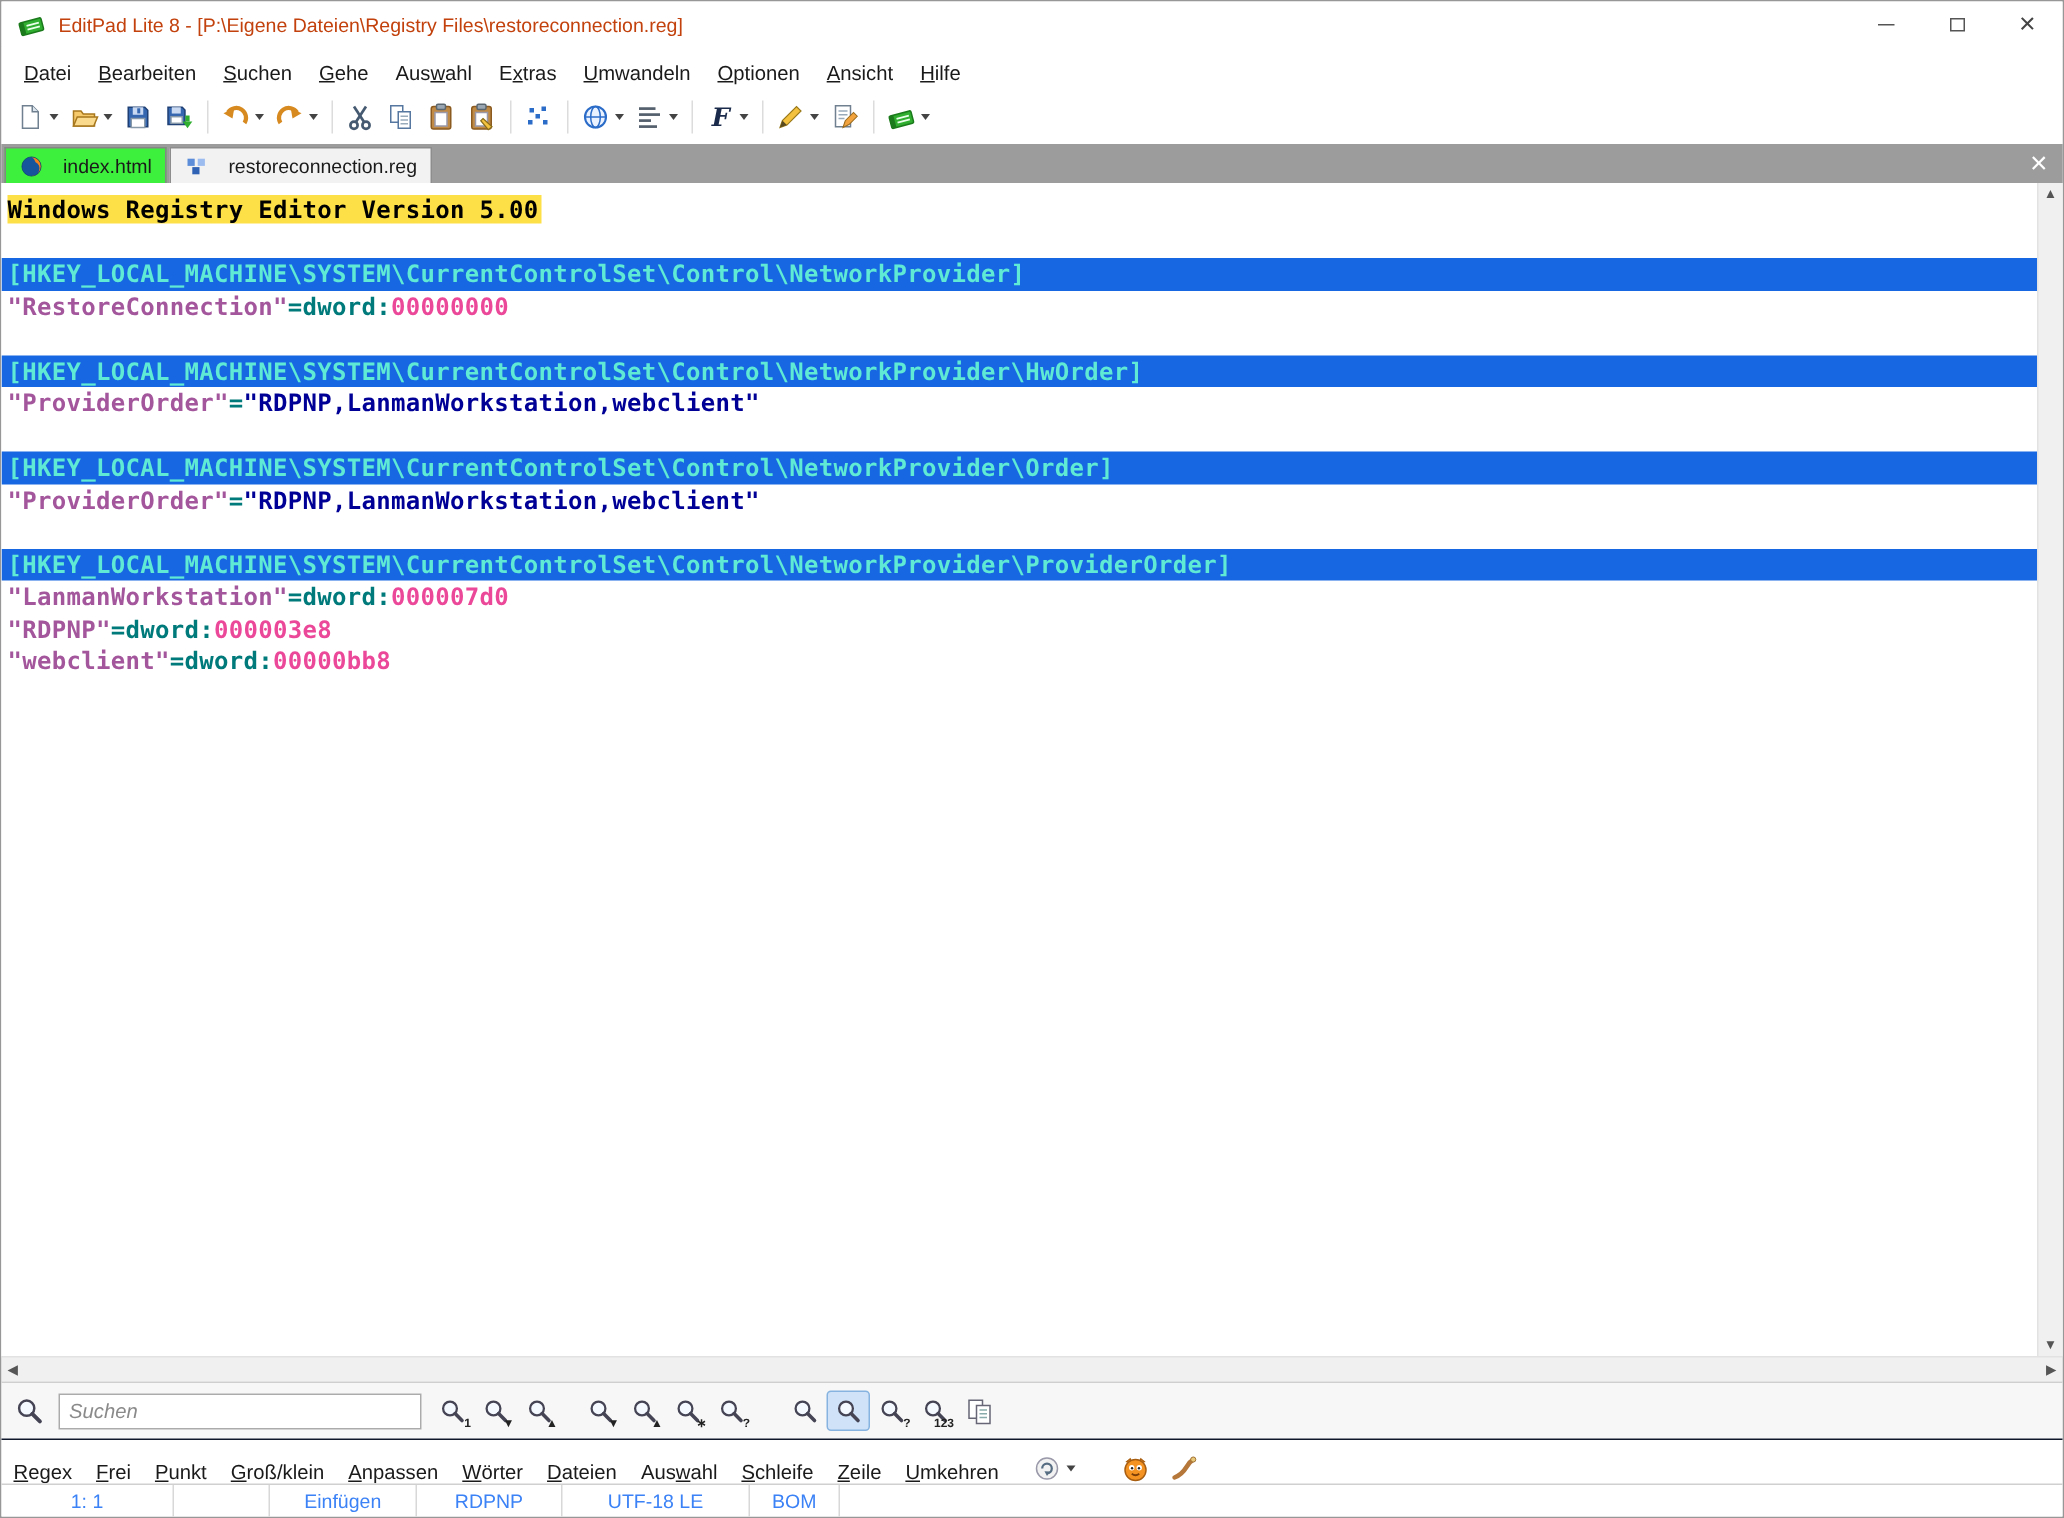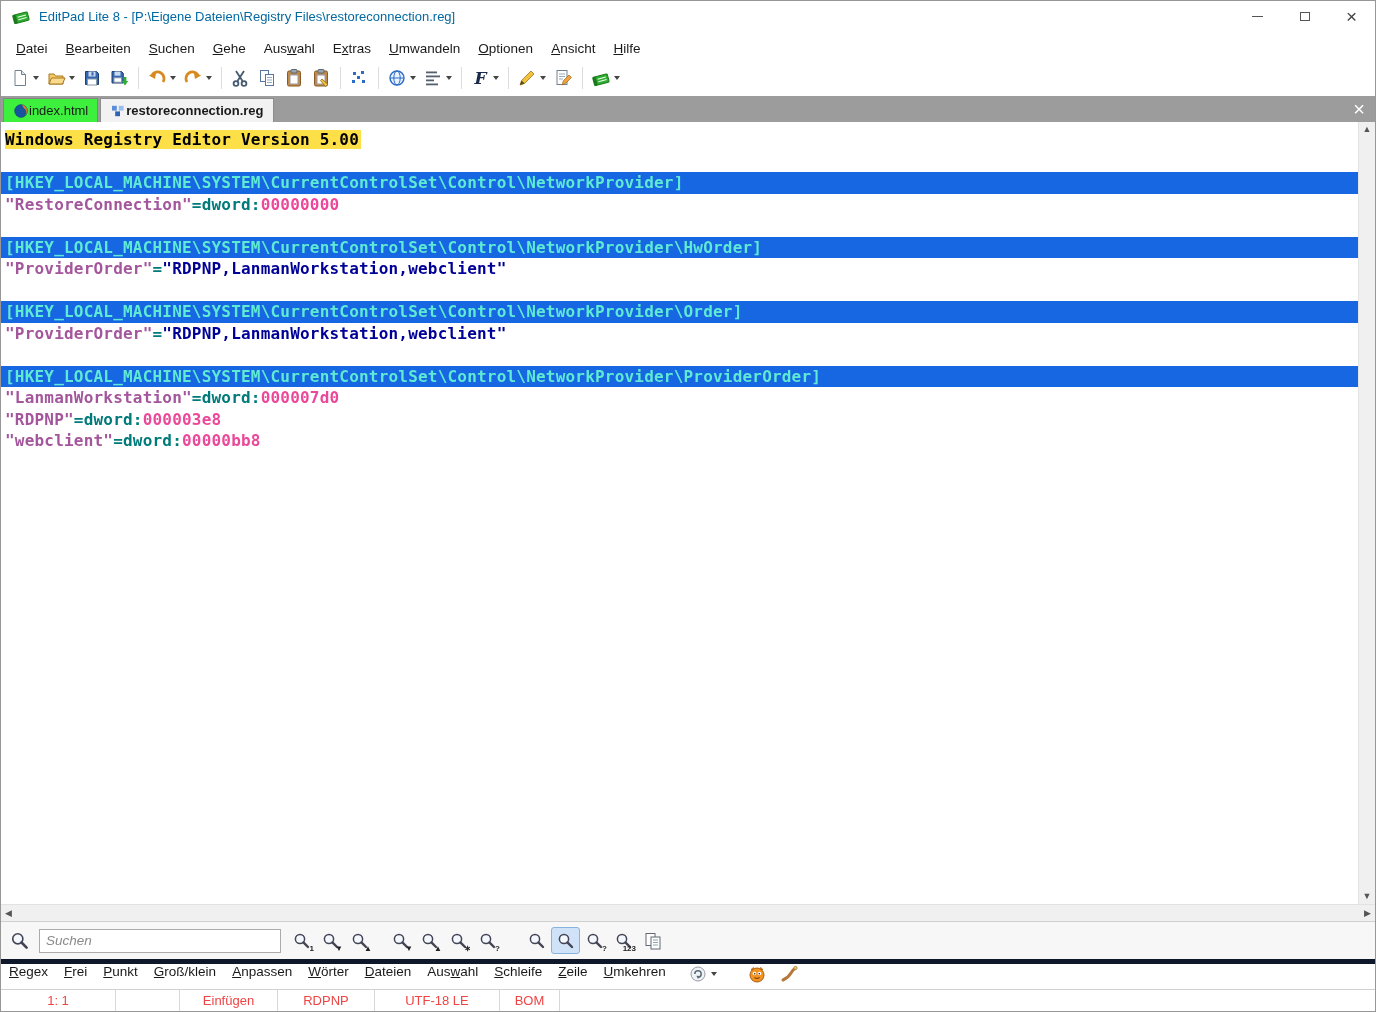--- a/index.html
+++ b/index.html
@@ -2,44 +2,44 @@
 <html><head>
 <meta charset="utf-8">
 <style>
   *{margin:0;padding:0;box-sizing:border-box}
   html,body{width:1376px;height:1012px;overflow:hidden;background:#fff;
     font-family:"Liberation Sans",sans-serif;color:#1a1a1a}
   .window{width:1376px;height:1012px;border:1px solid #979797;display:flex;flex-direction:column;background:#fff}
 
   
   .titlebar{height:30px;flex:0 0 30px;display:flex;align-items:center;gap:8px;padding-left:10px;background:#fff}
-  .title-text{font-size:13px;color:#0369a1}
+  .title-text{font-size:13px;color:#c2410c}
   .win-controls{margin-left:auto;display:flex;height:100%}
   .win-btn{width:47px;height:100%;display:flex;align-items:center;justify-content:center;color:#444}
   .glyph-min{display:block;width:11px;height:1px;background:#555}
   .glyph-max{display:block;width:10px;height:9px;border:1px solid #555}
   .glyph-close{font-size:19px;line-height:1;color:#444}
 
   
   .menubar{height:29px;flex:0 0 29px;display:flex;align-items:flex-end;padding-left:6px;font-size:13.5px;background:#fff}
   .menu-item{padding:4px 9px;cursor:default}
 
   
   .toolbar{height:36px;flex:0 0 36px;display:flex;align-items:center;padding-left:6px;background:#fff}
   .tool-btn{height:28px;display:flex;align-items:center;padding:2px 3px;border-radius:3px;margin-right:1px}
   .tool-sep{width:1px;height:22px;background:#dcdcdc;margin:0 5px}
   .ticon{width:20px;height:20px;display:block}
   .caret{display:inline-block;width:0;height:0;border-left:3.5px solid transparent;border-right:3.5px solid transparent;border-top:4px solid #444;margin-left:3px}
 
   
   .tabbar{height:26px;flex:0 0 26px;background:#9c9c9c;display:flex;align-items:flex-end;padding:2px 0 0 2px;position:relative}
-  .tab{height:24px;display:flex;align-items:center;gap:0;padding:0 9px;font-size:13px;background:#c6c6c6;
+  .tab{height:24px;display:flex;align-items:center;gap:13px;padding:0 9px;font-size:13px;background:#c6c6c6;
        border:1px solid #858585;border-bottom:none;margin-right:2px}
   .tab.green{background:#3df03d}
-  .tab.active{background:#f2f2f2;font-weight:bold;border-color:#8d8d8d}
+  .tab.active{background:#f2f2f2;font-weight:normal;border-color:#8d8d8d}
   .tabicon{width:16px;height:16px;display:block}
   .tab-close{position:absolute;right:10px;top:1px;color:#fff;font-size:20px;line-height:24px}
 
   
   .editor-wrap{flex:1 1 auto;display:flex;min-height:0;background:#fff}
   .editor-content{flex:1;padding-top:7px;overflow:hidden;background:#fff;
     font:bold 16px/21.5px "DejaVu Sans Mono",monospace;letter-spacing:.2px}
   .line{height:21.5px;padding-left:4px;white-space:pre}
   .line.section{background:#1766e2;color:#5eead4}
   .tk-version{background:#fde047;color:#000;padding-right:2px}
@@ -60,27 +60,27 @@
     font-family:"Liberation Sans",sans-serif}
   .search-input::placeholder{color:#8a8a8a;font-style:italic}
   .btn-group{display:flex;margin:0 6px}
   .sbtn{width:29px;height:27px;display:flex;align-items:center;justify-content:center;position:relative;border-radius:3px;border:1px solid transparent}
   .sbtn.active{background:#cfe2f7;border-color:#86b3e0}
   .sicon{width:20px;height:20px;display:block}
   .badge{position:absolute;bottom:0;right:1px;font-size:8px;font-weight:bold;color:#222;line-height:1}
   .extra-group{margin-left:14px}
 
   
-  .optionsrow{height:30px;flex:0 0 30px;display:flex;align-items:flex-start;padding:0 8px;font-size:13.5px;background:#fff;border-top:5px solid #0f172a}
+  .optionsrow{height:30px;flex:0 0 30px;display:flex;align-items:flex-end;padding:0 8px;font-size:13.5px;background:#fff;border-top:1px solid #0f172a}
   .opt-item{margin-right:16px;cursor:default}
   .opt-iconbtn{display:flex;align-items:center;margin-right:12px}
   .opt-iconbtn.first{margin-left:6px}
 
   
-  .statusbar{height:22px;flex:0 0 22px;display:flex;font-size:13px;border-top:1px solid #d0d0d0;background:#fff;color:#ef4444}
+  .statusbar{height:22px;flex:0 0 22px;display:flex;font-size:13px;border-top:1px solid #d0d0d0;background:#fff;color:#3b82f6}
   .status-cell{border-right:1px solid #d8d8d8;display:flex;align-items:center;justify-content:center;padding:0 6px;white-space:pre}
   .sc0{width:115px}.sc1{width:64px}.sc2{width:98px}.sc3{width:97px}.sc4{width:125px}.sc5{width:60px}
   .sc6{flex:1;border-right:none}
 </style>
 </head>
 <body>
 
 <svg width="0" height="0" style="position:absolute" aria-hidden="true">
   <defs>
     <symbol id="sym-magnifier" viewBox="0 0 20 20">

